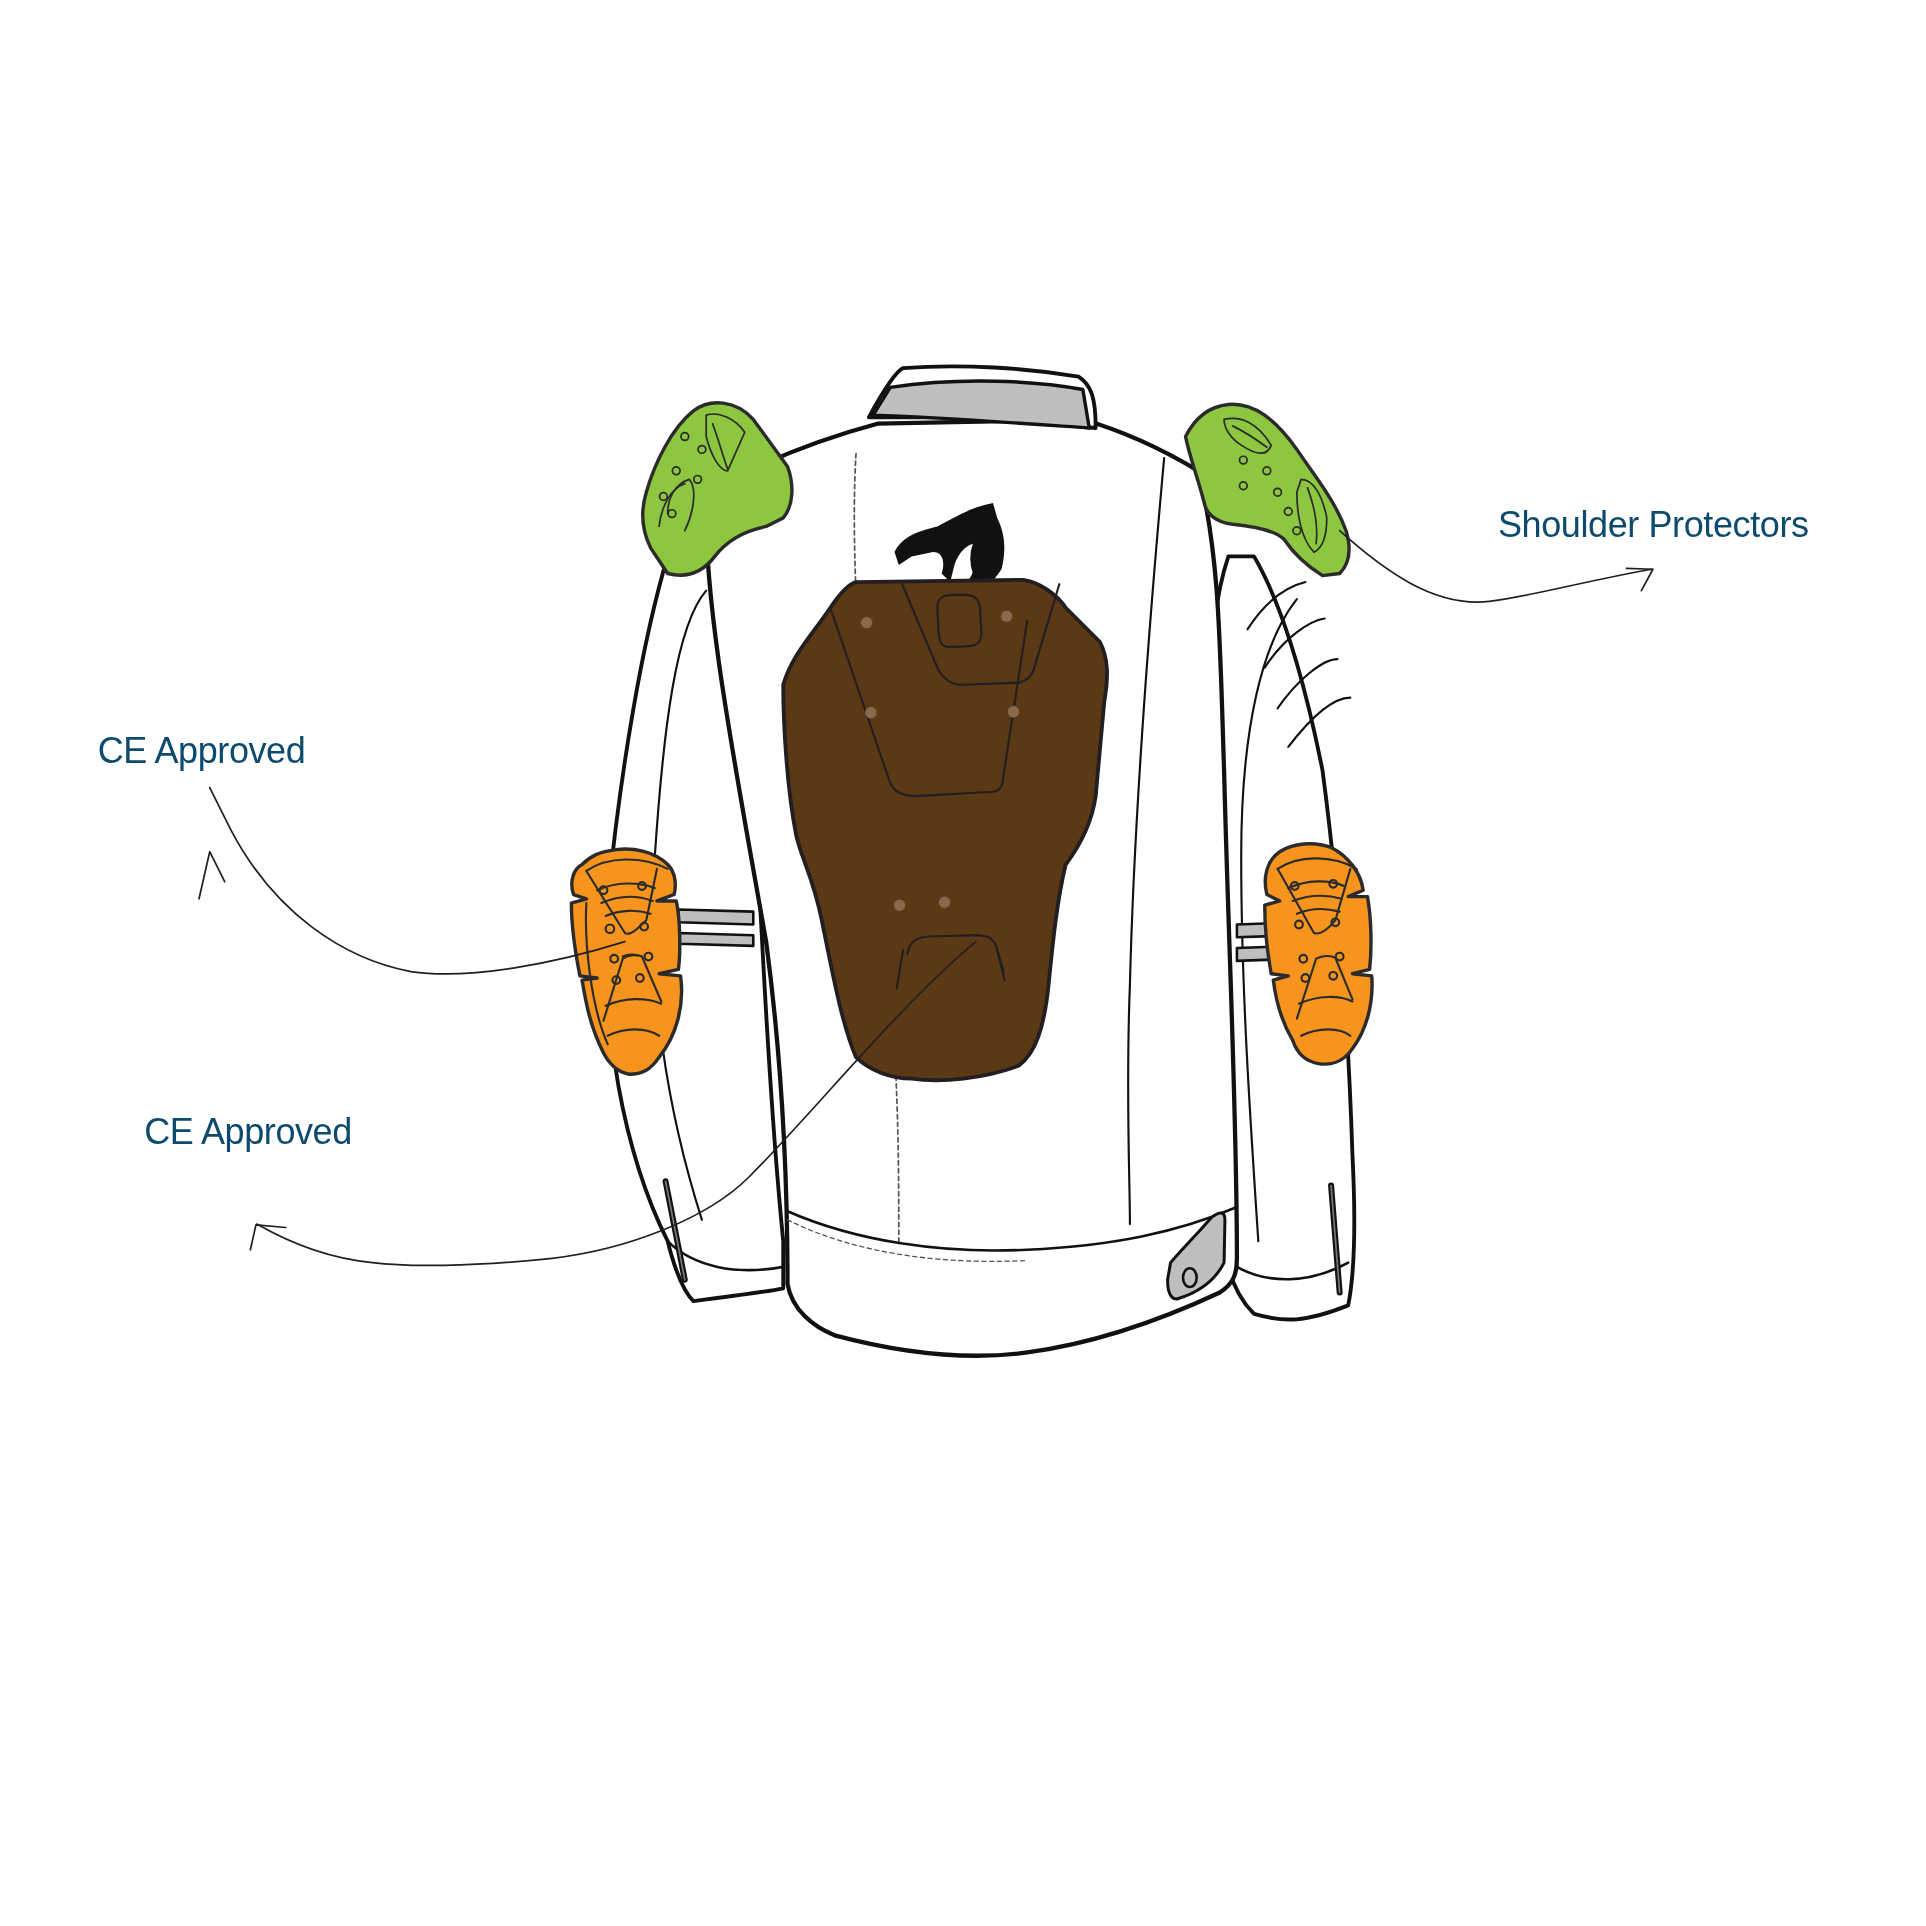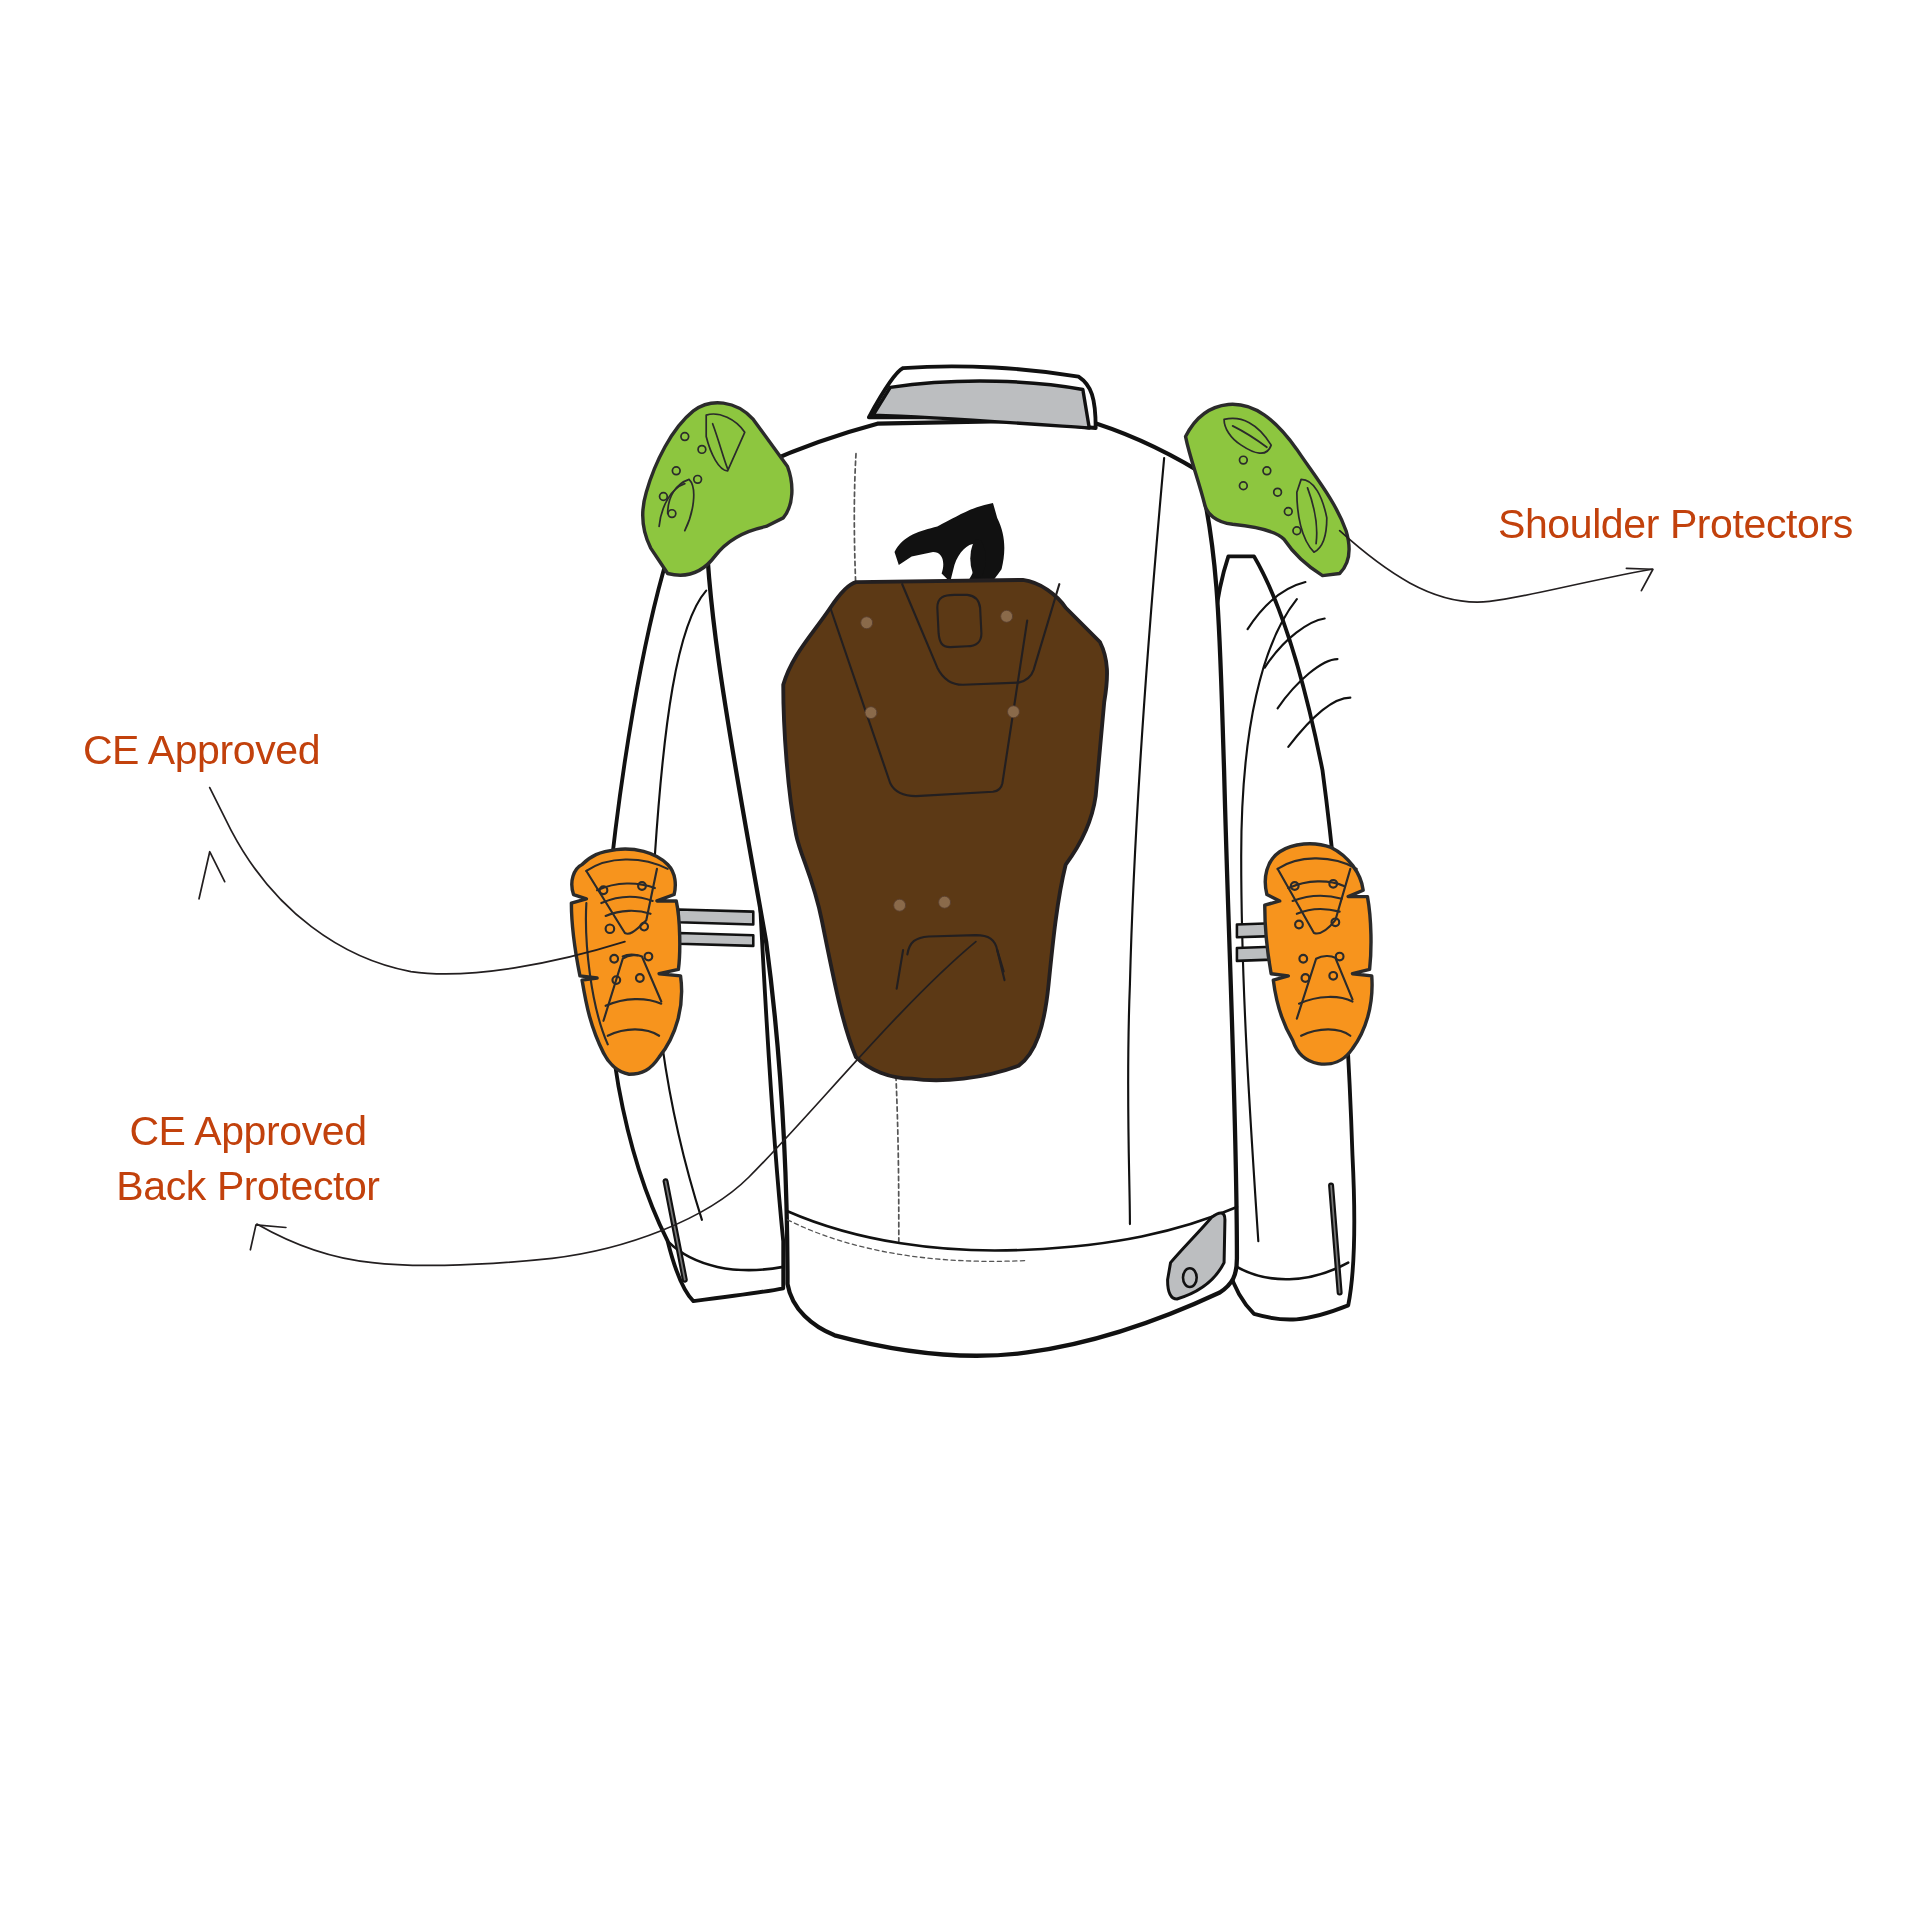--- a/index.html
+++ b/index.html
@@ -1,22 +1,22 @@
 <!DOCTYPE html>
 <html style="font-size:6.8px"><head>
 <meta charset="utf-8">
 <style>
   html, body { margin:0; padding:0; background:#ffffff; }
   body { width:1926px; height:1926px; position:relative; overflow:hidden; }
   #canvas { position:absolute; left:0; top:0; width:1926px; height:1926px; }
   .label {
     position:absolute;
     font-family:"Liberation Sans", "DejaVu Sans", sans-serif;
-    color:#c2410c;
-    font-size:41px;
+    color:#0c4a6e;
+    font-size:36px;
     line-height:55px;
     letter-spacing:-0.4px;
     white-space:nowrap;
     text-align:center;
   }
   .label span { display:block; }
   #lbl-shoulder { left:1498px; top:497px; text-align:left; }
   #lbl-elbow { left:43px; top:723px; width:317px; }
   #lbl-back { left:94px; top:1104px; width:308px; }
 </style>
@@ -199,15 +199,14 @@
 <div class="label" id="lbl-shoulder">
   <span>Shoulder Protectors</span>
 </div>
 
 <div class="label" id="lbl-elbow">
   <span>CE Approved</span>
 </div>
 
 <div class="label" id="lbl-back">
   <span>CE Approved</span>
-  <span>Back Protector</span>
 </div>
 
 
 </body></html>

